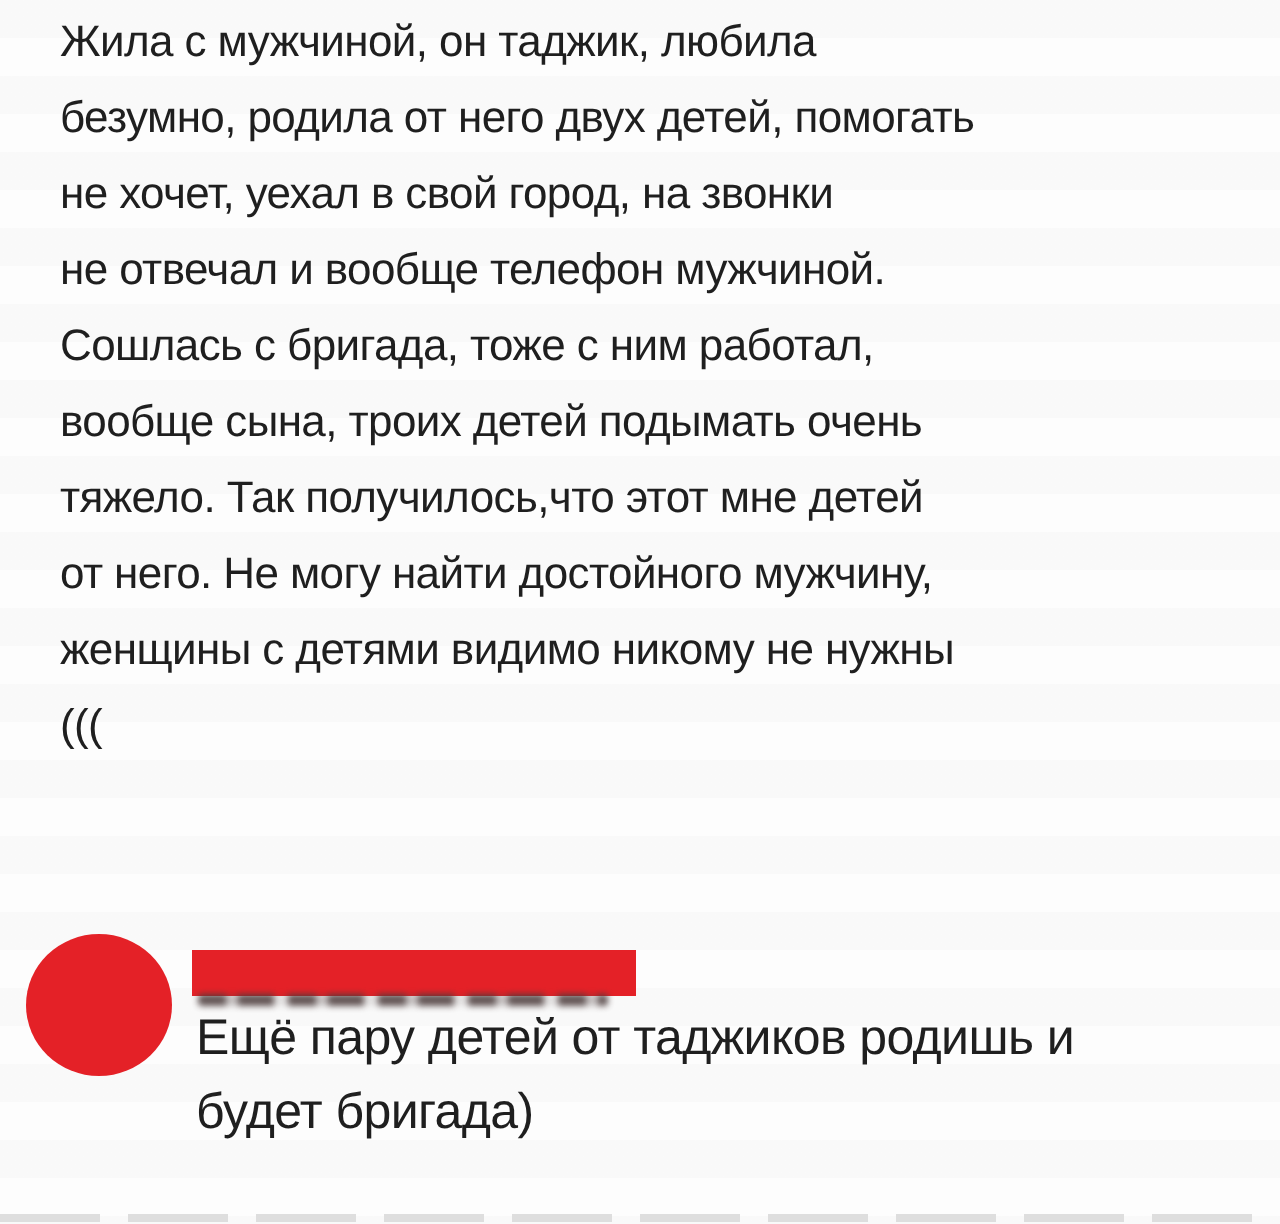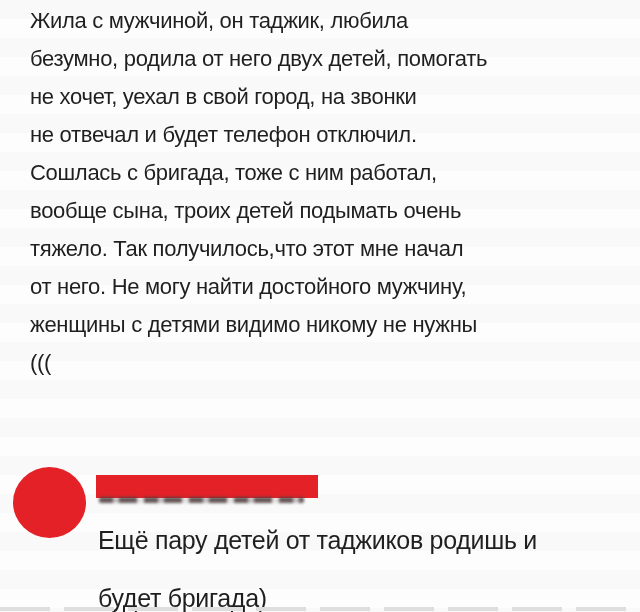--- a/index.html
+++ b/index.html
@@ -61,45 +61,45 @@
   }
   .comment-text {
     position: absolute;
     left: 98px; top: 41px;
     width: 520px;
     font-size: 25px;
     line-height: 37px;
     letter-spacing: -0.3px;
     color: var(--text, #1f1f1f);
   }
-  .comment-text .line { white-space: nowrap; margin-top: 21px; }
+  .comment-text .line { white-space: nowrap; }
   .bottom-crop {
     position: absolute;
     left: 0; bottom: 1px;
     width: 640px; height: 4px;
     background: repeating-linear-gradient(
       90deg,
       var(--dash, #dedede) 0px, var(--dash, #dedede) 50px,
       transparent 50px, transparent 64px
     );
   }
 </style>
 </head>
 <body>
 
 <div class="page">
 
   <div class="post">
     <div class="line">Жила с мужчиной, он таджик, любила</div>
     <div class="line">безумно, родила от него двух детей, помогать</div>
     <div class="line">не хочет, уехал в свой город, на звонки</div>
-    <div class="line">не отвечал и будет телефон отключил.</div>
+    <div class="line">не отвечал и вообще телефон мужчиной.</div>
     <div class="line">Сошлась с бригада, тоже с ним работал,</div>
     <div class="line">вообще сына, троих детей подымать очень</div>
-    <div class="line">тяжело. Так получилось,что этот мне начал</div>
+    <div class="line">тяжело. Так получилось,что этот мне детей</div>
     <div class="line">от него. Не могу найти достойного мужчину,</div>
     <div class="line">женщины с детями видимо никому не нужны</div>
     <div class="line">(((</div>
   </div>
 
   <div class="comment">
     <div class="avatar"></div>
     <div class="name-bar"></div>
     <div class="name-smudge"></div>
     <div class="comment-text">

